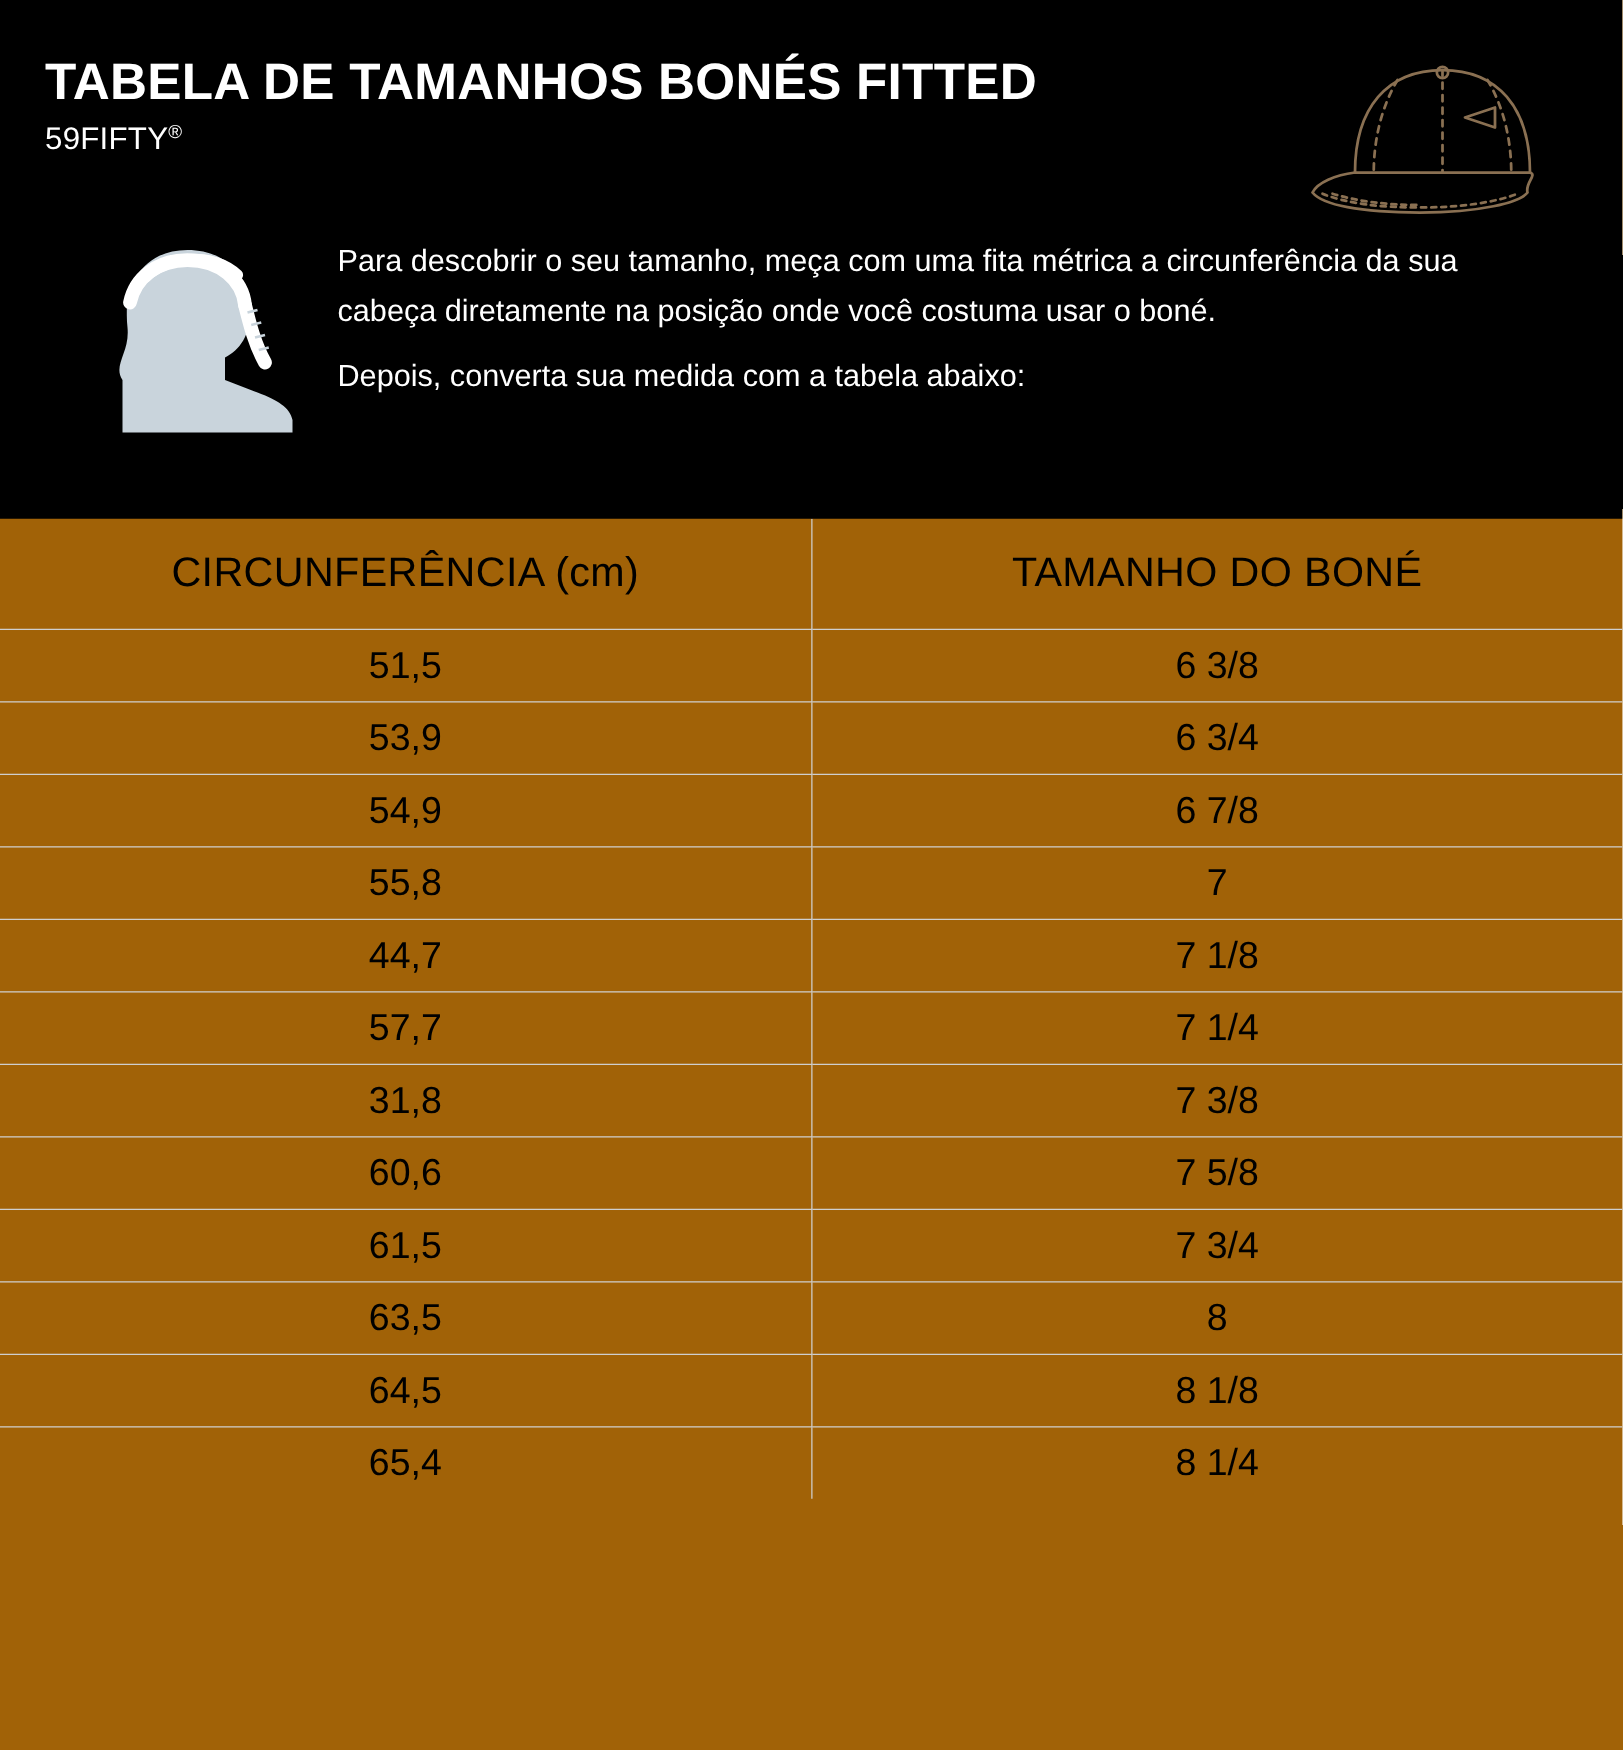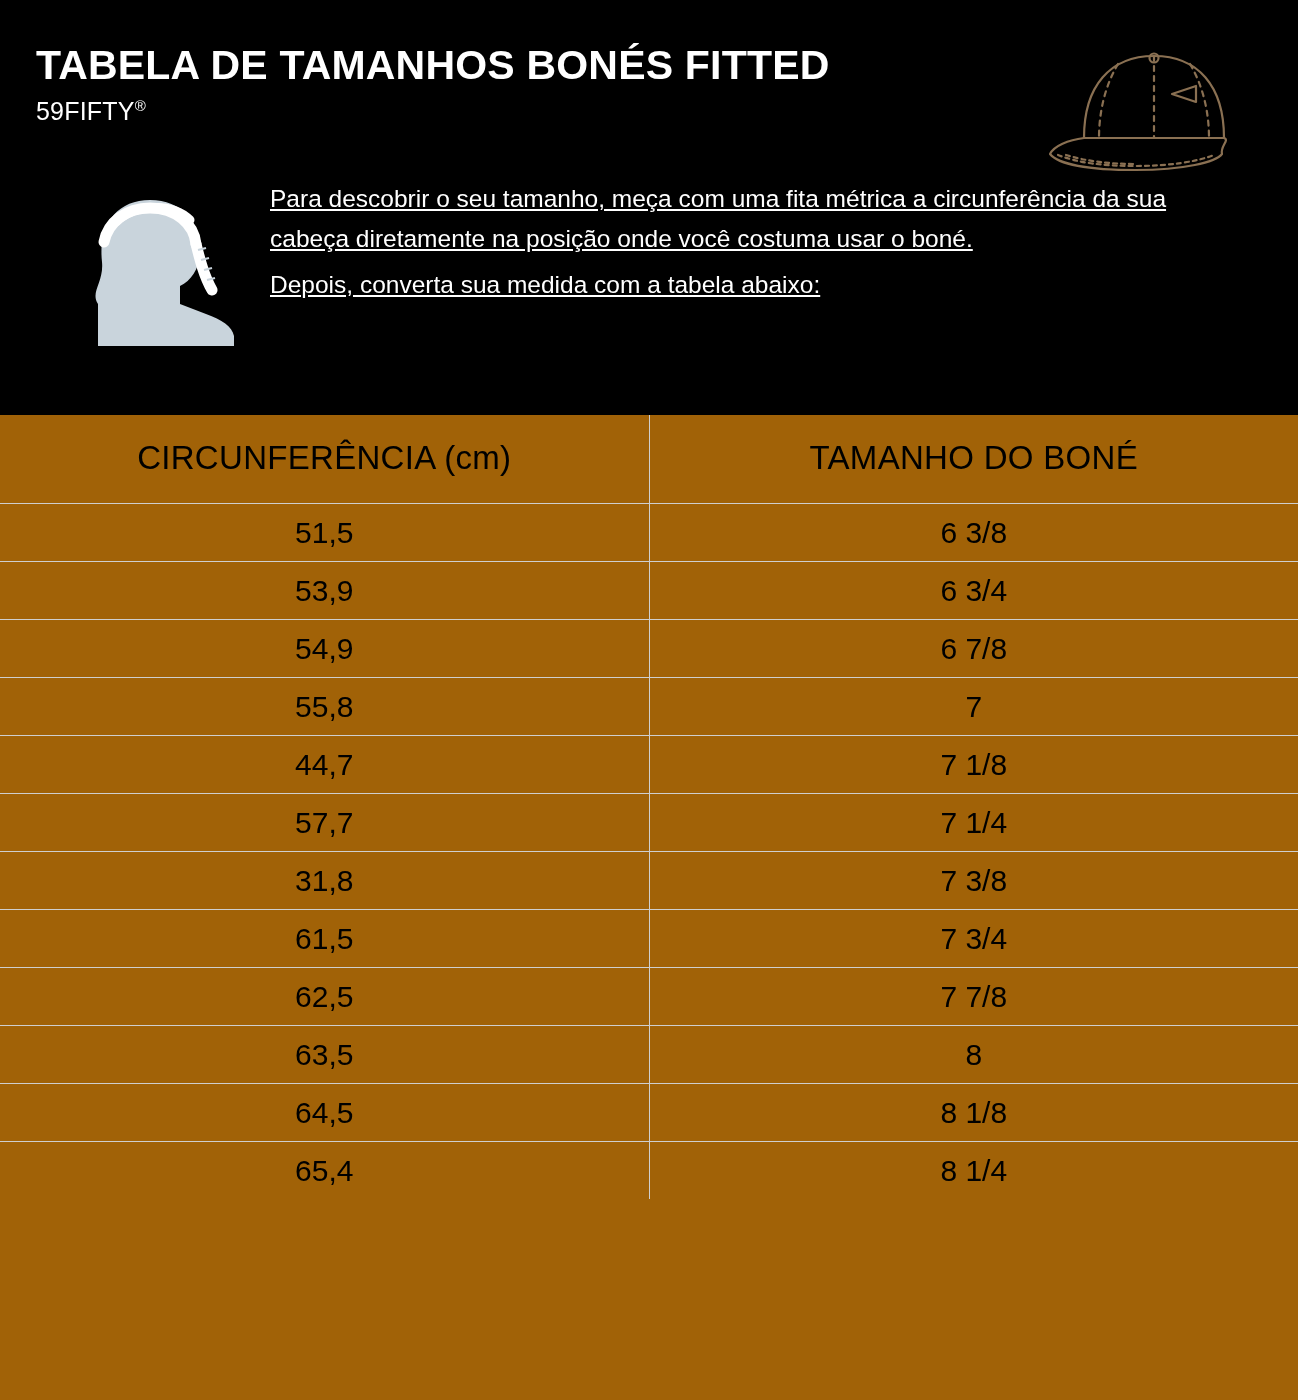--- a/index.html
+++ b/index.html
@@ -68,22 +68,21 @@
     margin-left: 18px;
     margin-right: 26px;
   }
   .intro-text {
     font-size: 24.5px;
     line-height: 1.62;
     max-width: 980px;
     padding-top: 14px;
   }
   .intro-text p {
-    margin: 1px 0 6px 0;
-    text-decoration: underline;
+    margin: 12px 0 6px 0;
   }
 
   
   table.size-table {
     width: 100%;
     border-collapse: collapse;
     table-layout: fixed;
   }
   table.size-table col.c1 { width: 50%; }
   table.size-table col.c2 { width: 50%; }
@@ -197,28 +196,28 @@
         </tr>
         <tr>
           <td>57,7</td>
           <td>7 1/4</td>
         </tr>
         <tr>
           <td>31,8</td>
           <td>7 3/8</td>
         </tr>
         <tr>
+          <td>60,6</td>
+          <td>7 5/8</td>
+        </tr>
+        <tr>
           <td>61,5</td>
           <td>7 3/4</td>
         </tr>
         <tr>
-          <td>62,5</td>
-          <td>7 7/8</td>
-        </tr>
-        <tr>
           <td>63,5</td>
           <td>8</td>
         </tr>
         <tr>
           <td>64,5</td>
           <td>8 1/8</td>
         </tr>
         <tr>
           <td>65,4</td>
           <td>8 1/4</td>

